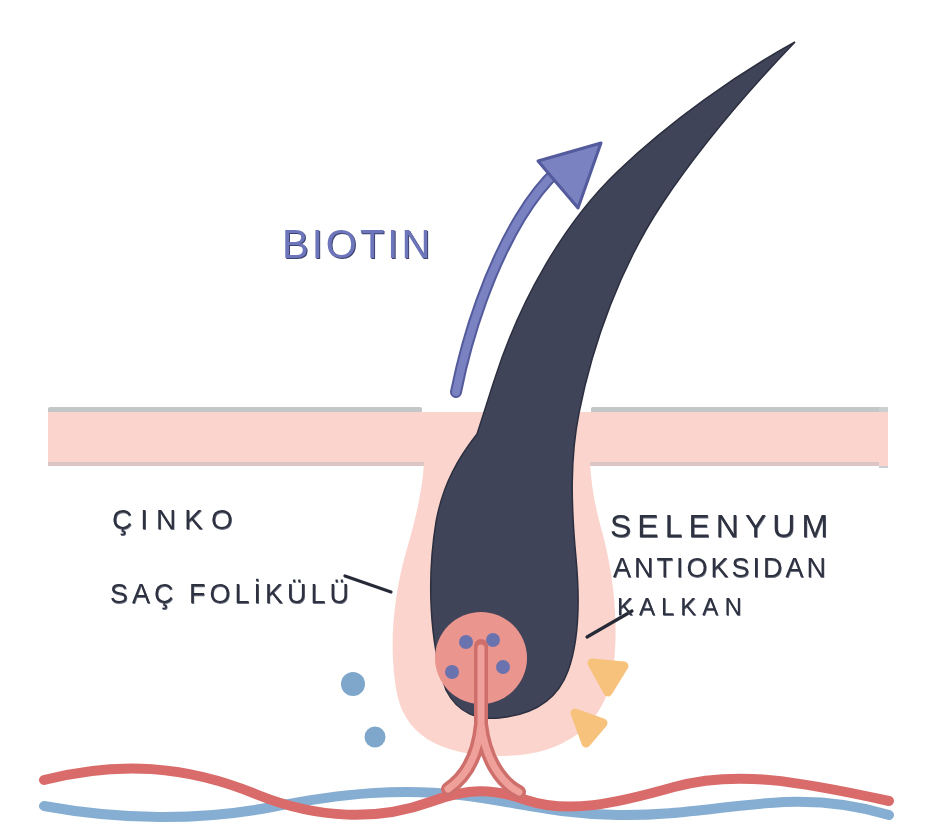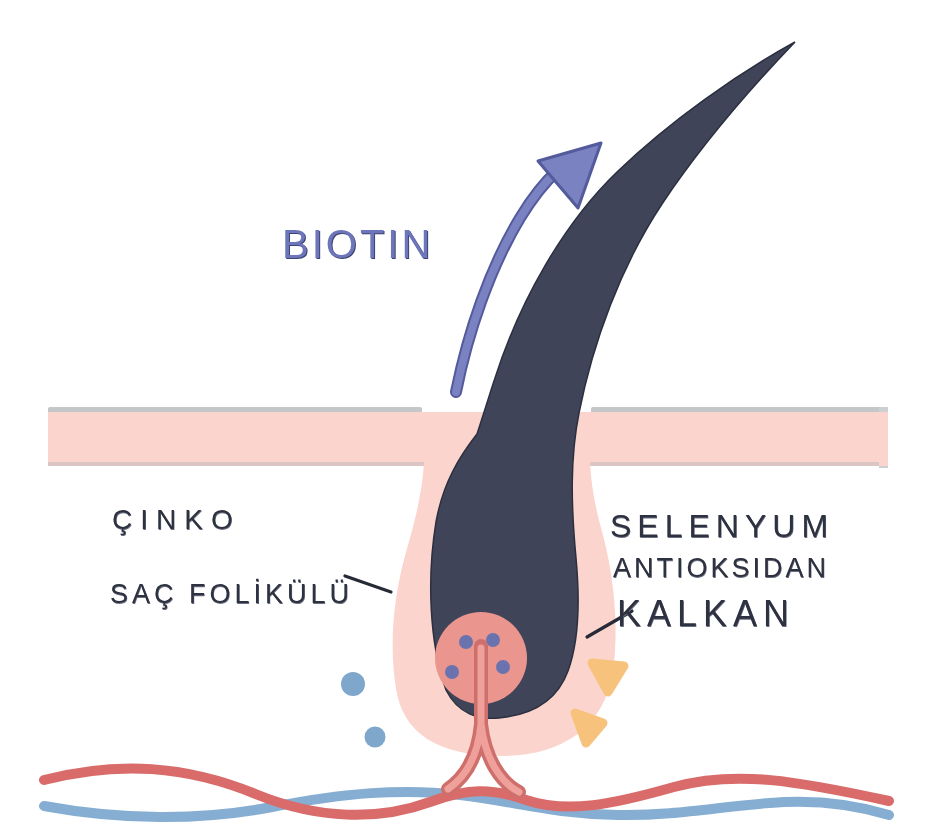--- a/index.html
+++ b/index.html
@@ -16,21 +16,21 @@
   }
   .lbl-biotin{
     left:282px;top:222px;width:200px;font-size:40px;letter-spacing:3px;
     color:#6d76bb;text-shadow:1px 1px 0 #3d4370;
   }
   .lbl-zinc-title{left:112px;top:504px;width:200px;font-size:28px;letter-spacing:8px;}
   .lbl-zinc-1{left:110px;top:554px;width:235px;font-size:27px;letter-spacing:4px;margin-top:25px;}
   .lbl-zinc-2{left:130px;top:593px;width:200px;font-size:27px;letter-spacing:6px;}
   .lbl-sel-title{left:610px;top:508px;width:220px;font-size:32px;letter-spacing:6px;}
   .lbl-sel-1{left:613px;top:553px;width:220px;font-size:27px;letter-spacing:3px;}
-  .lbl-sel-2{left:617px;top:593px;width:200px;font-size:36px;letter-spacing:6px;}
+  .lbl-sel-2{left:617px;top:593px;width:200px;font-size:24px;letter-spacing:6px;}
 </style>
 </head>
 <body>
 
 <div id="stage">
 
   <svg id="artwork" width="930" height="832" viewBox="0 0 930 832">
 
     <rect x="48" y="407" width="374" height="8" rx="2" fill="#c3c7c9"></rect>
     <rect x="591" y="407" width="297" height="8" rx="2" fill="#c3c7c9"></rect>

